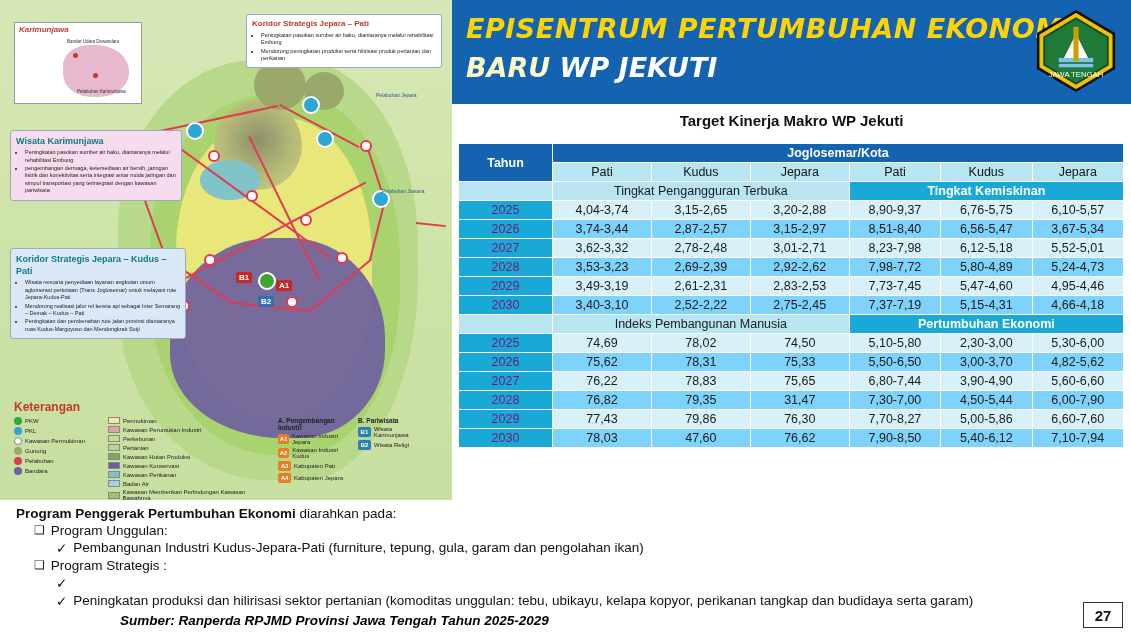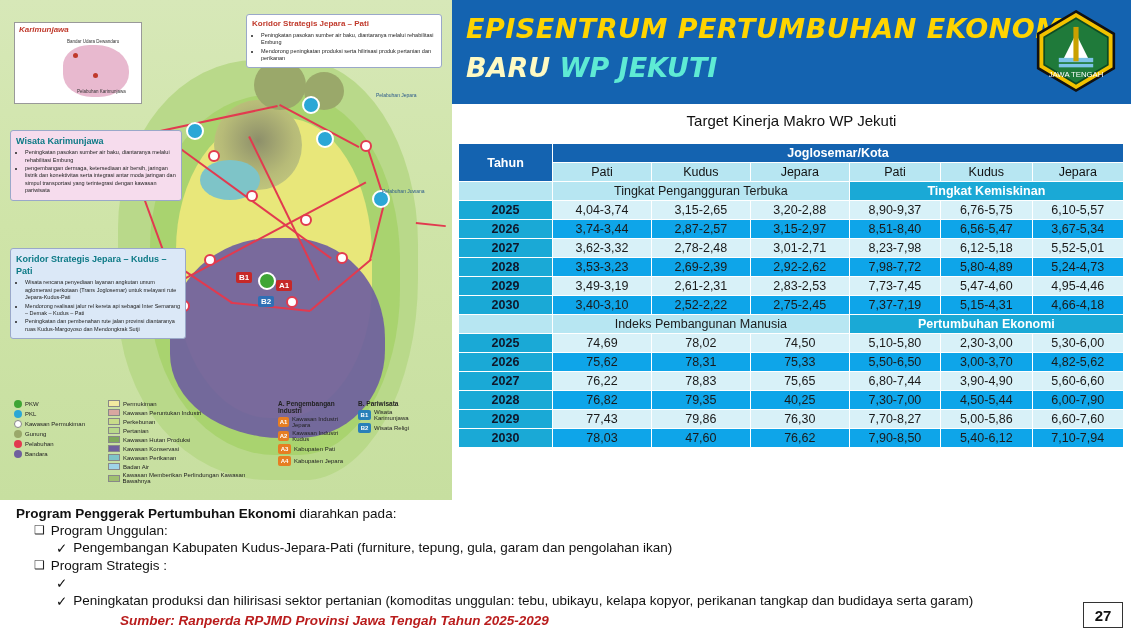--- a/index.html
+++ b/index.html
@@ -141,62 +141,62 @@
     font-size: 27px; font-weight: bold; font-style: italic;
     color: #ffd400; letter-spacing: .5px;
     font-family: "DejaVu Sans", sans-serif;
   }
   .title-line2 {
     position: absolute; left: 14px; top: 52px;
     font-size: 27px; font-weight: bold; font-style: italic;
     font-family: "DejaVu Sans", sans-serif;
   }
   .title-line2 .baru { color: #fef9c3; }
-  .title-line2 .wp { color: #5eead4; }
+  .title-line2 .wp { color: #ffffff; }
 
   #logo {
     position: absolute; right: 12px; top: 8px; width: 86px; height: 86px;
   }
 
   .subtitle {
     position: absolute; left: 452px; top: 112px; width: 679px;
-    text-align: center; font-size: 15px; color: #111;
+    text-align: center; font-size: 15px; color: #111; font-weight: bold;
   }
 
   
   #macro-table {
     position: absolute; left: 458px; top: 143px; width: 666px;
     border-collapse: collapse; font-size: 12.5px; color: #1a1a1a;
   }
   #macro-table td, #macro-table th {
     border: 1px solid #ffffff; text-align: center; padding: 2px 0;
     height: 19px;
   }
   .th-blue { background: #1463b0; color: #fff; font-weight: bold; }
   .sub-head { background: #b7e6f2; color: #111; font-weight: normal; }
-  .yearcell { background: #1aa9d6; color: #0f172a; font-weight: bold; }
+  .yearcell { background: #1aa9d6; color: #701a75; font-weight: normal; }
   .datacell { background: #d8f1f8; }
-  .datacell.alt { background: #0ea5e9; }
+  .datacell.alt { background: #7dd3fc; }
   .sechdr { background: #b7e6f2; font-weight: normal; }
   .sechdr.cyan { background: #1aa9d6; color: #fff; font-weight: bold; }
 
   
   #notes {
     position: absolute; left: 0; top: 500px; width: 1131px; height: 134px;
     background: #ffffff; padding: 6px 16px 0 16px; font-size: 13.5px; color: #111;
   }
   #notes .lead b { color: #111; }
   .n-row { display: flex; align-items: flex-start; gap: 6px; margin-top: 2px; }
   .n-sq { font-size: 12px; color: #222; line-height: 1.2; }
   .n-chk { color: #111; }
   .n-ind1 { margin-left: 18px; }
   .n-ind2 { margin-left: 40px; }
   .source {
     position: absolute; left: 120px; bottom: 6px;
-    font-size: 13.5px; font-weight: bold; font-style: italic; color: #b91c1c;
+    font-size: 13.5px; font-weight: bold; font-style: italic; color: #000000;
   }
   #page-number {
     position: absolute; right: 8px; bottom: 6px;
     width: 40px; height: 26px; background: #ffffff; border: 1px solid #333;
     font-size: 15px; font-weight: bold; color: #111;
     display: flex; align-items: center; justify-content: center;
   }
 </style>
 </head>
 <body>
@@ -278,20 +278,21 @@
       <li>Wisata rencana penyediaan layanan angkutan umum aglomerasi perkotaan (Trans Joglosemar) untuk melayani rute Jepara-Kudus-Pati</li>
       <li>Mendorong realisasi jalur rel kereta api sebagai Inter Semarang – Demak – Kudus – Pati</li>
       <li>Peningkatan dan pembenahan rute jalan provinsi diantaranya ruas Kudus-Margoyoso dan Mendongkrak Sutji</li>
     </ul>
   </div>
 
   <div style="position:absolute;left:376px;top:92px;font-size:5px;color:#2b5a8a;">Pelabuhan Jepara</div>
   <div style="position:absolute;left:382px;top:188px;font-size:5px;color:#2b5a8a;">Pelabuhan Juwana</div>
 
   <div class="legend">
+    <div class="legend-title">Keterangan</div>
     <div class="legend-cols">
       <div class="legend-col" style="width:84px;">
         <div class="legend-row">
             <span class="legend-dot" style="background:#3fa535;"></span>
             <span>PKW</span>
           </div>
         <div class="legend-row">
             <span class="legend-dot" style="background:#2ba7d6;"></span>
             <span>PKL</span>
           </div>
@@ -509,21 +510,21 @@
       <td class="datacell">78,83</td>
       <td class="datacell">75,65</td>
       <td class="datacell">6,80-7,44</td>
       <td class="datacell">3,90-4,90</td>
       <td class="datacell">5,60-6,60</td>
     </tr>
     <tr>
       <td class="yearcell">2028</td>
       <td class="datacell alt">76,82</td>
       <td class="datacell alt">79,35</td>
-      <td class="datacell alt">40,25</td>
+      <td class="datacell alt">31,47</td>
       <td class="datacell alt">7,30-7,00</td>
       <td class="datacell alt">4,50-5,44</td>
       <td class="datacell alt">6,00-7,90</td>
     </tr>
     <tr>
       <td class="yearcell">2029</td>
       <td class="datacell">77,43</td>
       <td class="datacell">79,86</td>
       <td class="datacell">76,30</td>
       <td class="datacell">7,70-8,27</td>
@@ -545,21 +546,21 @@
 <div id="notes">
   <div class="lead">
     <b>Program Penggerak Pertumbuhan Ekonomi</b><span> diarahkan pada:</span>
   </div>
   <div class="n-row n-ind1">
     <span class="n-sq">❑</span>
     <span>Program Unggulan:</span>
   </div>
   <div class="n-row n-ind2">
     <span class="n-chk">✓</span>
-    <span>Pengembangan Kabupaten Kudus-Jepara-Pati (furniture, tepung, gula, garam dan pengolahan ikan)</span>
+    <span>Pembangunan Industri Kudus-Jepara-Pati (furniture, tepung, gula, garam dan pengolahan ikan)</span>
   </div>
   <div class="n-row n-ind1">
     <span class="n-sq">❑</span>
     <span>Program Strategis :</span>
   </div>
   <div class="n-row n-ind2">
     <span class="n-chk">✓</span>
   </div>
   <div class="n-row n-ind2">
     <span class="n-chk">✓</span>

